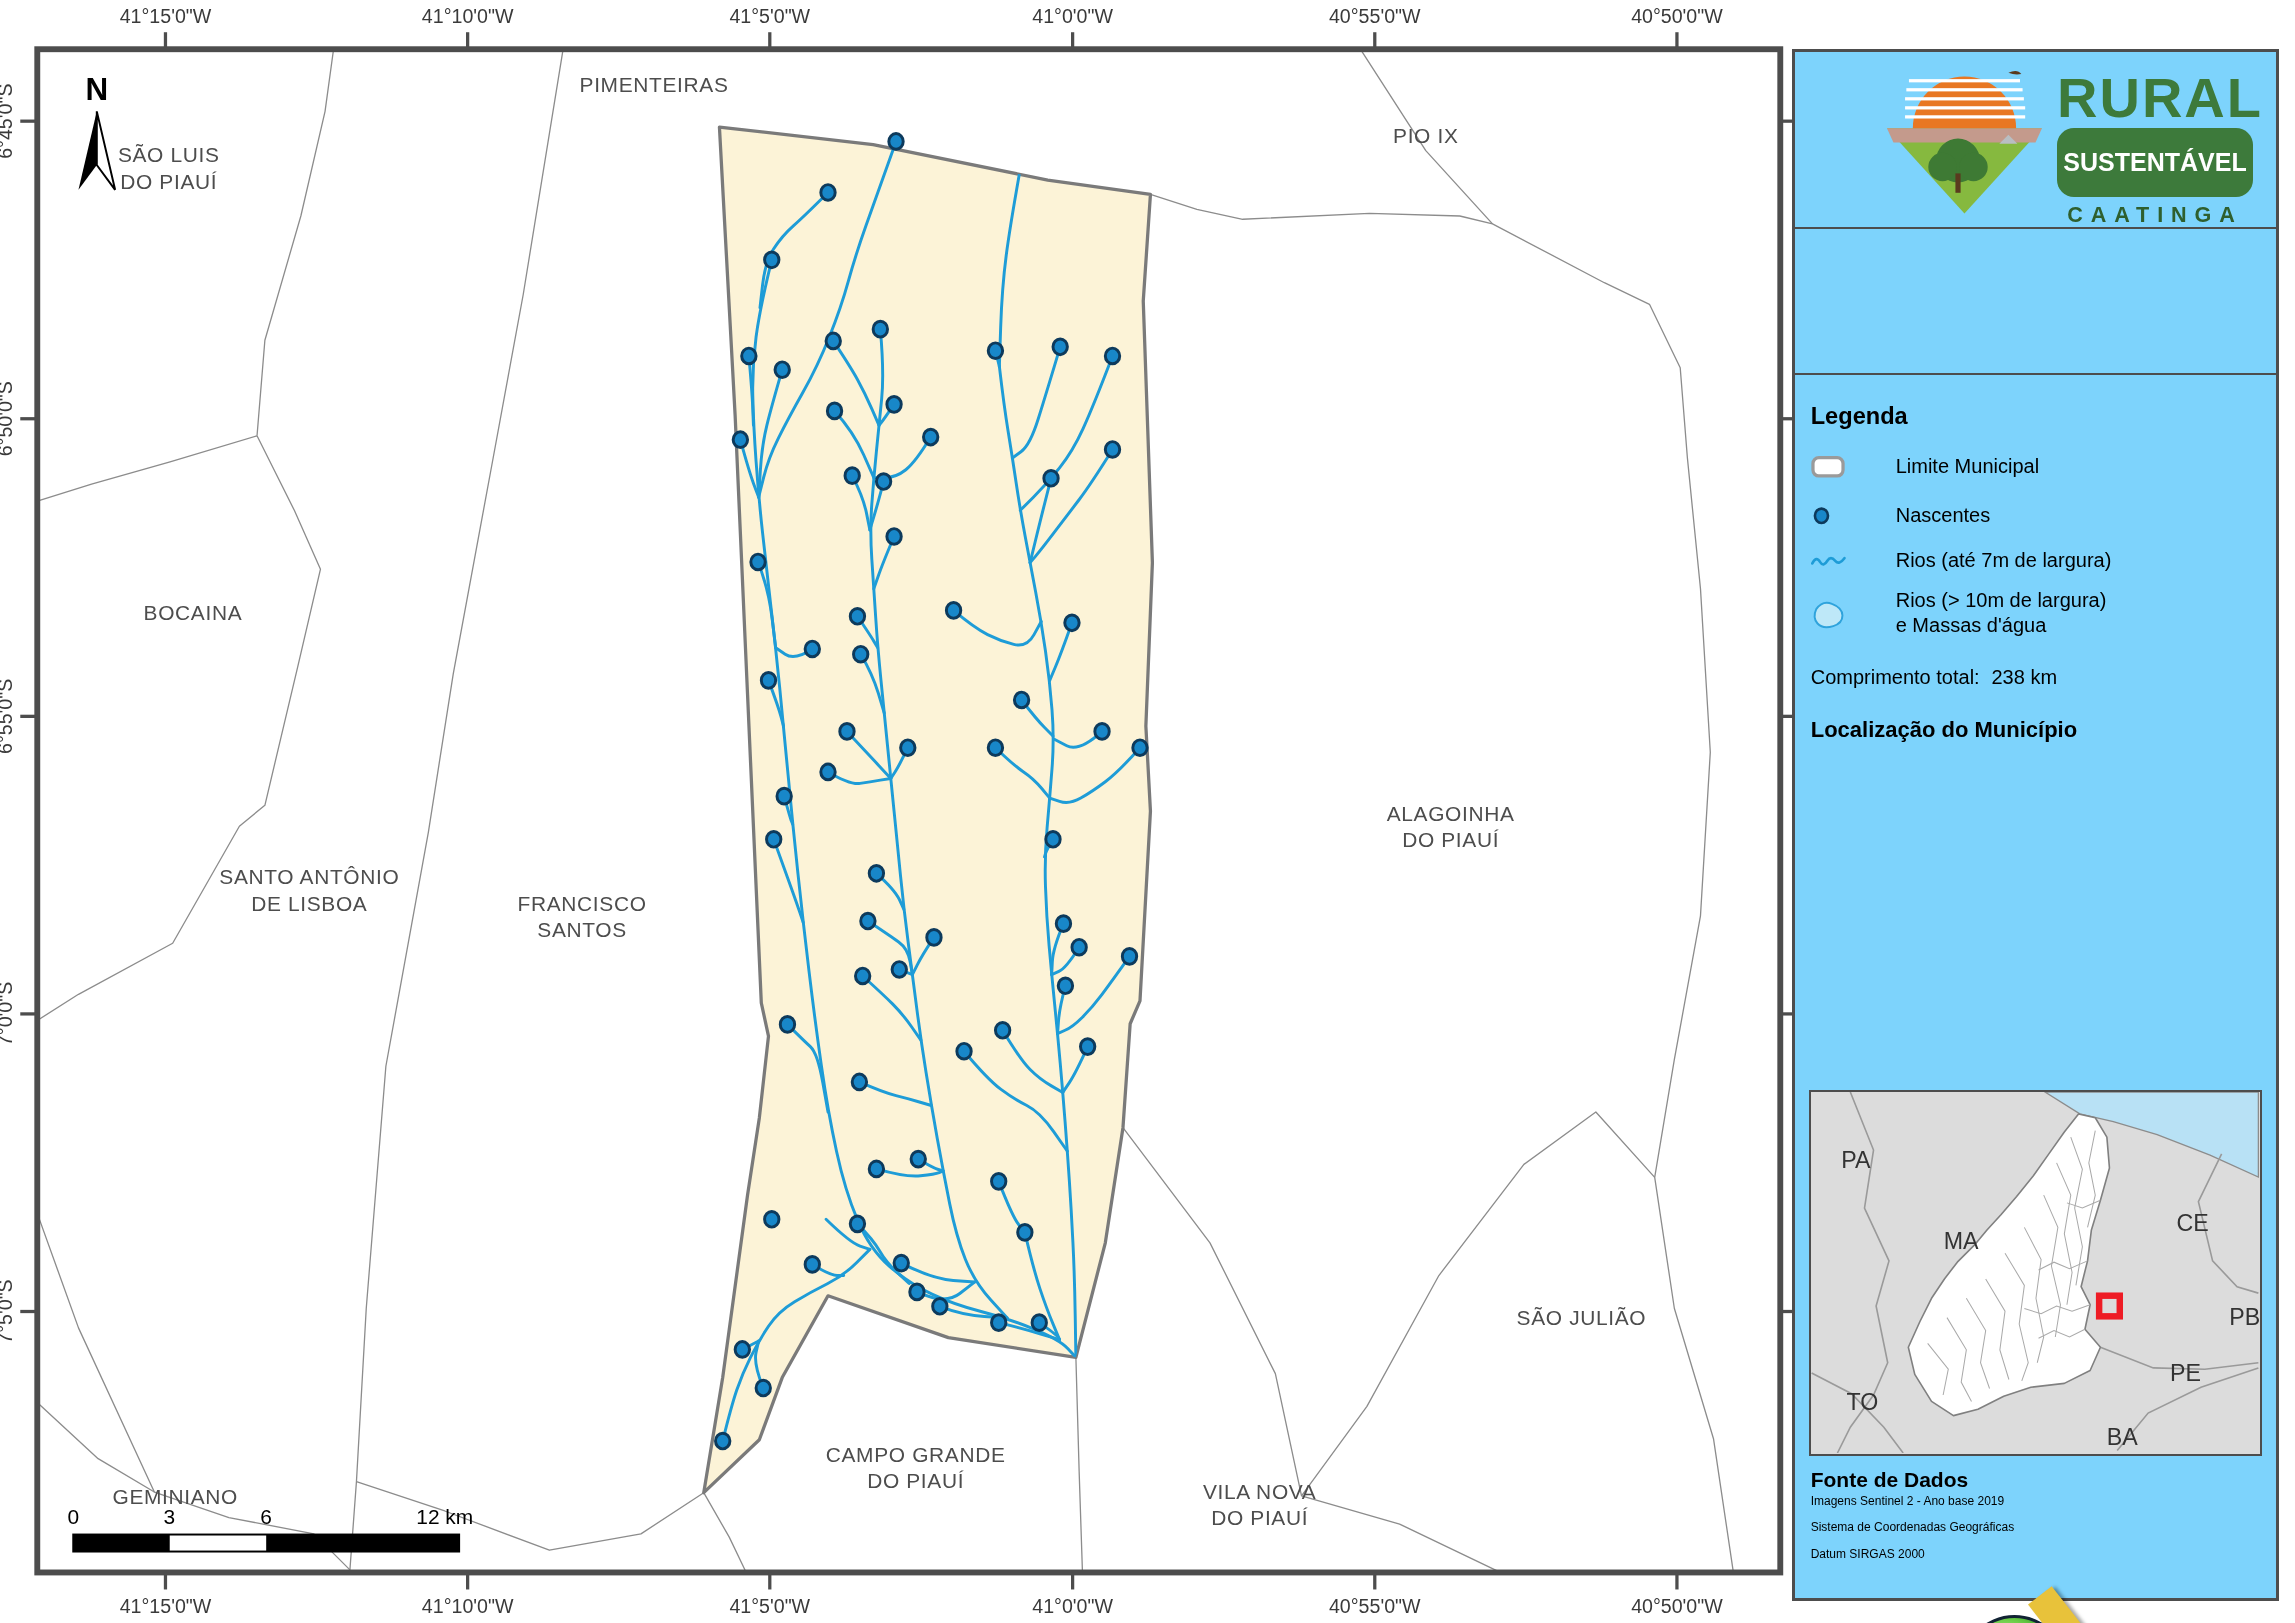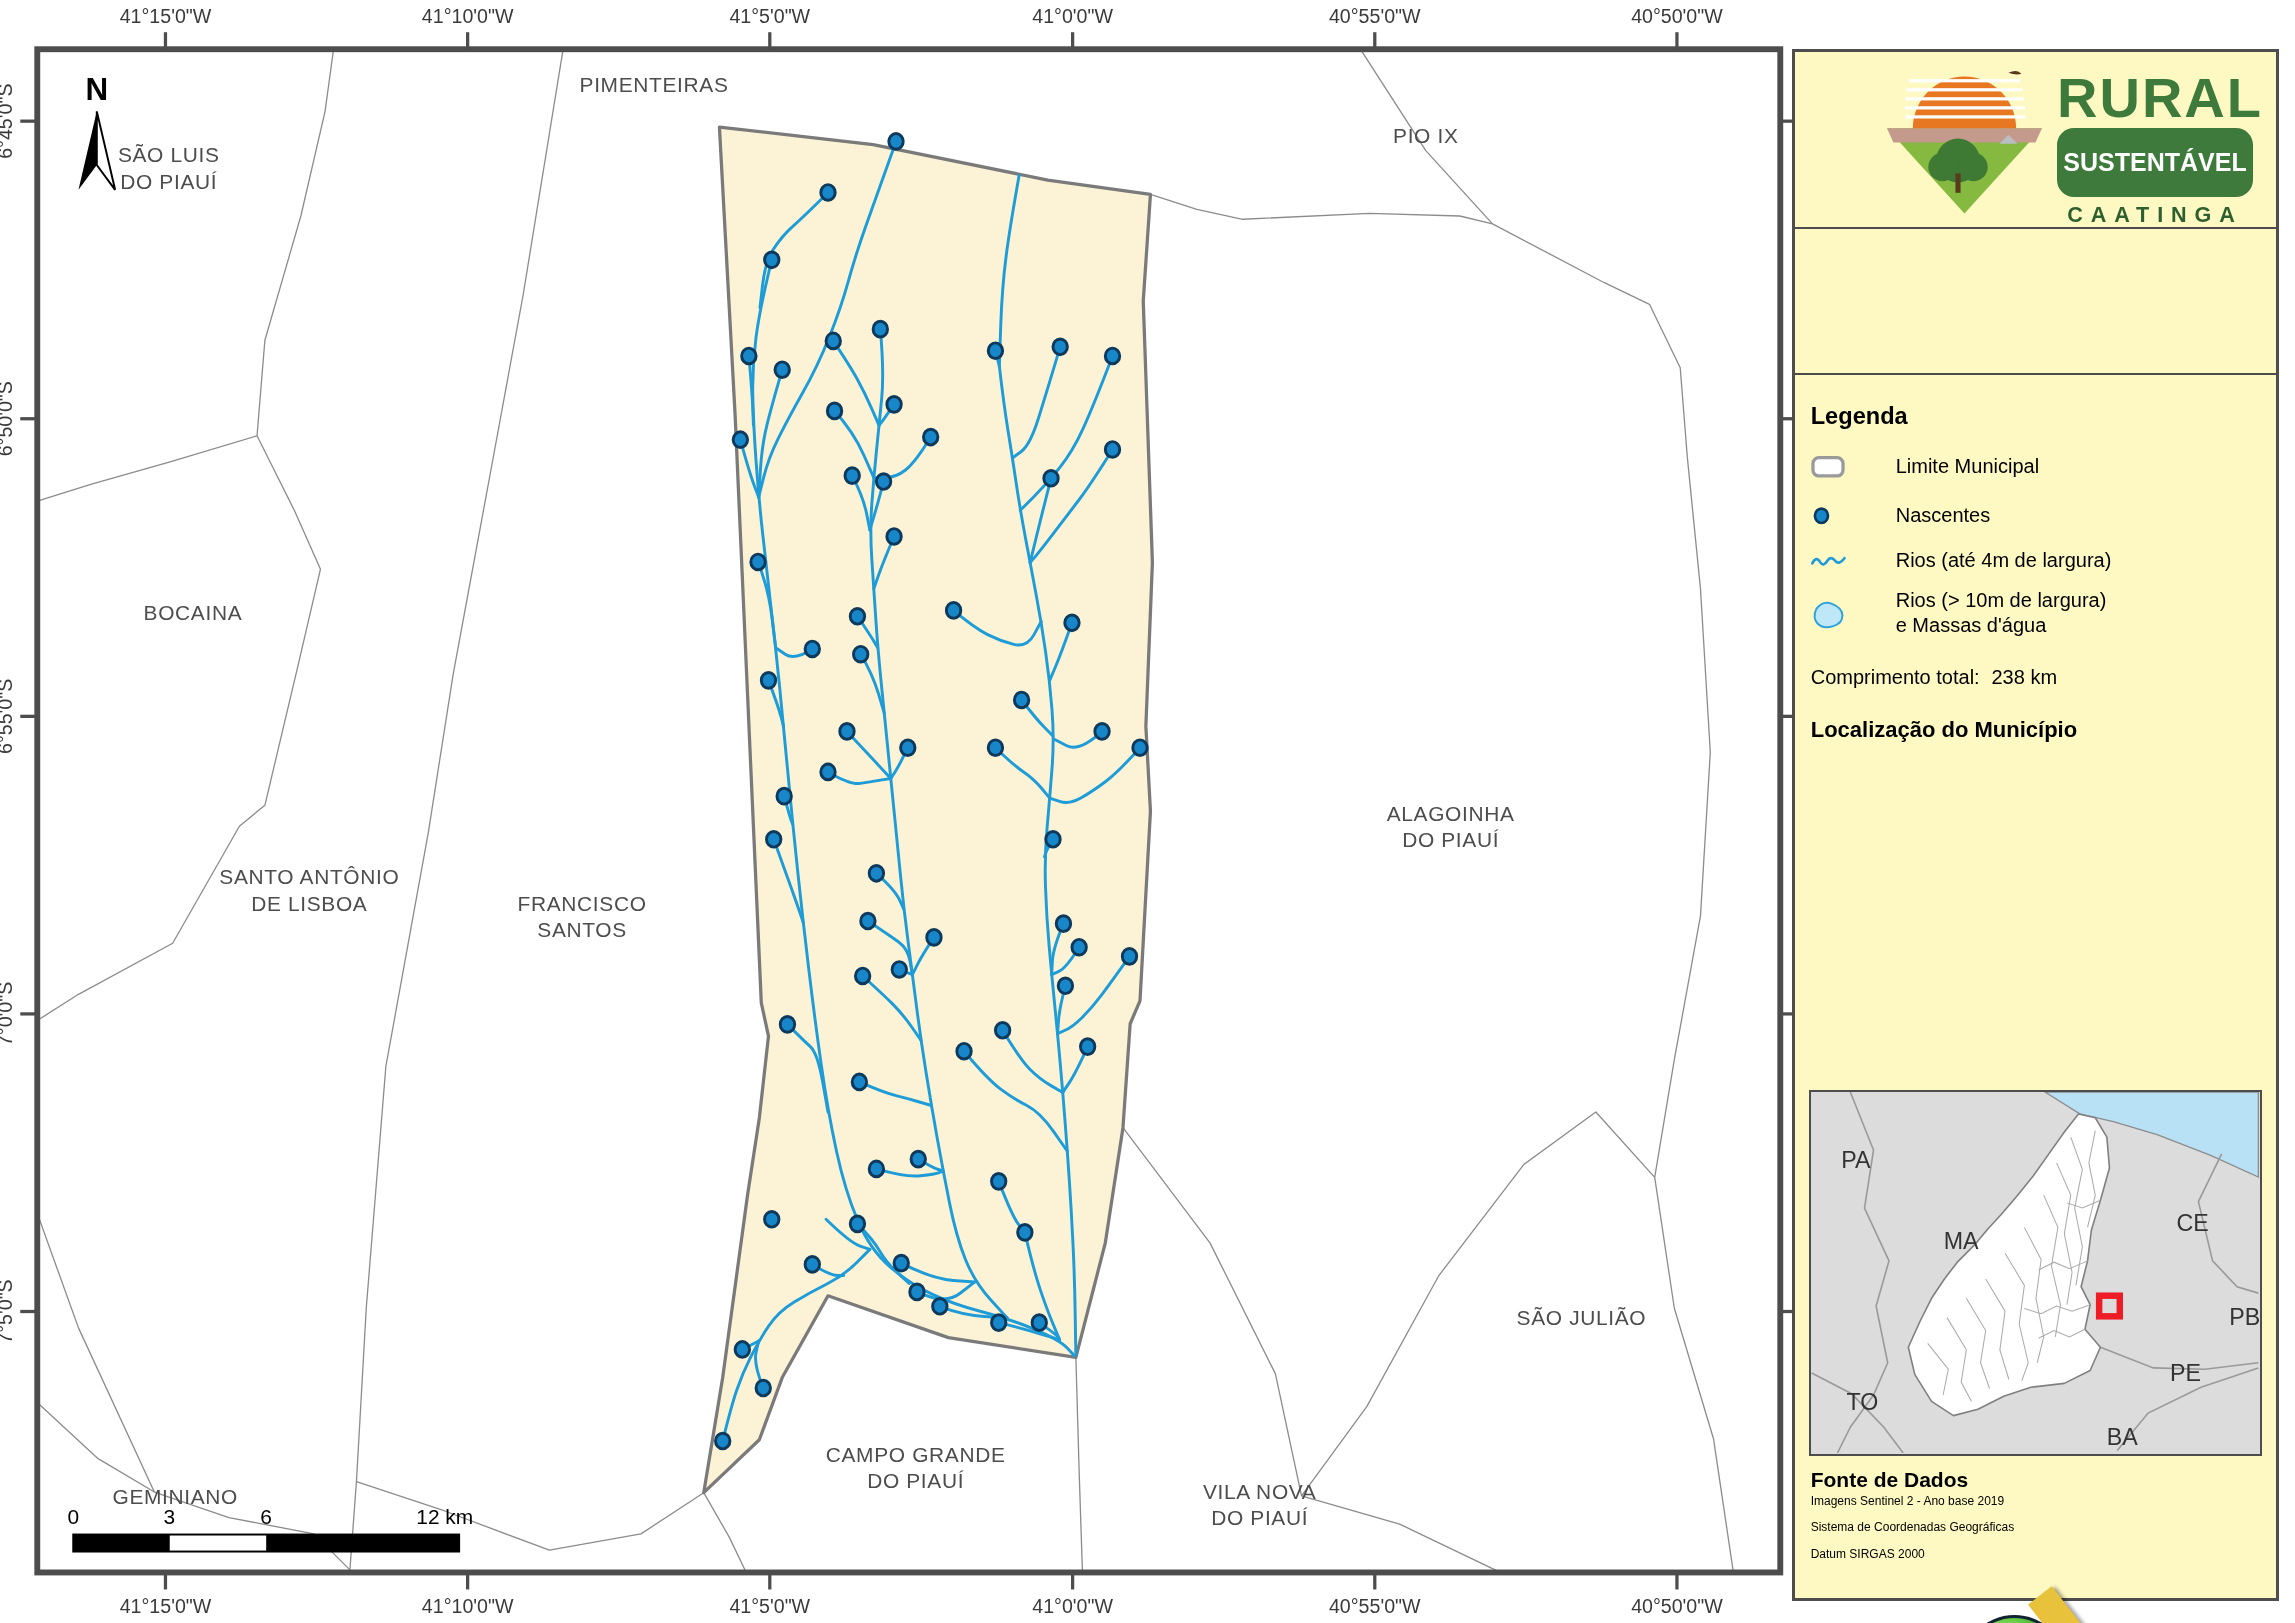--- a/index.html
+++ b/index.html
@@ -1,20 +1,20 @@
 <!DOCTYPE html>
 <html style="font-size:10.5px"><head>
 <meta charset="utf-8">
 <style>
   html,body{margin:0;padding:0;background:#ffffff;}
   body{width:2295px;height:1623px;position:relative;font-family:"Liberation Sans",sans-serif;overflow:hidden;}
   #stage{position:absolute;inset:0;}
   #map-svg{position:absolute;left:0;top:0;}
   
-  #panel{position:absolute;left:1792px;top:49px;width:487px;height:1552px;border:3.3px solid #4d4d4d;background:#fef9c3;box-sizing:border-box;}
+  #panel{position:absolute;left:1792px;top:49px;width:487px;height:1552px;border:3.3px solid #4d4d4d;background:#7dd3fc;box-sizing:border-box;}
   .pbox{position:absolute;left:0;width:100%;box-sizing:border-box;}
   #logo-box{top:0;height:177px;border-bottom:2.6px solid #4d4d4d;}
   #title-box{top:180px;height:143px;border-bottom:2.6px solid #4d4d4d;text-align:center;}
   #title-box .main-title{margin-top:34px;font-size:31px;font-weight:bold;color:#000;letter-spacing:0.7px;}
   #title-box .sub-title{margin-top:25px;font-size:26px;color:#000;}
   #content-box{top:325px;height:1221px;}
   .legend-heading{position:absolute;left:15.7px;top:26px;font-size:23.6px;font-weight:bold;color:#000;}
   .legend-row{position:absolute;left:15.7px;display:flex;align-items:center;gap:44px;}
   .legend-icon{width:41px;display:flex;justify-content:flex-start;align-items:center;}
   .legend-label{font-size:20px;color:#000;line-height:25px;}
@@ -330,21 +330,21 @@
         </span>
         <span class="legend-label">Nascentes</span>
       </div>
 
       <div class="legend-row" style="top:171px;">
         <span class="legend-icon">
           <svg width="38" height="23.6" viewBox="0 0 58 36">
               <path d="M2,22 q6,-12 12,-2 q5,8 11,-2 q5,-8 12,0 q6,7 14,-4" fill="none" stroke="#1E9CD7" stroke-width="4" stroke-linecap="round"></path>
             </svg>
         </span>
-        <span class="legend-label">Rios (até 4m de largura)</span>
+        <span class="legend-label">Rios (até 7m de largura)</span>
       </div>
 
       <div class="legend-row" style="top:211px;">
         <span class="legend-icon">
           <svg width="38" height="42" viewBox="0 0 58 64">
               <path d="M8,26 q10,-14 24,-8 q16,6 16,18 q0,12 -14,16 q-16,5 -24,-4 q-8,-9 -2,-22 Z" fill="#BEE8F8" stroke="#2FA3DC" stroke-width="3"></path>
             </svg>
         </span>
         <span class="legend-label">
           <span>Rios (&gt; 10m de largura)</span><br>

